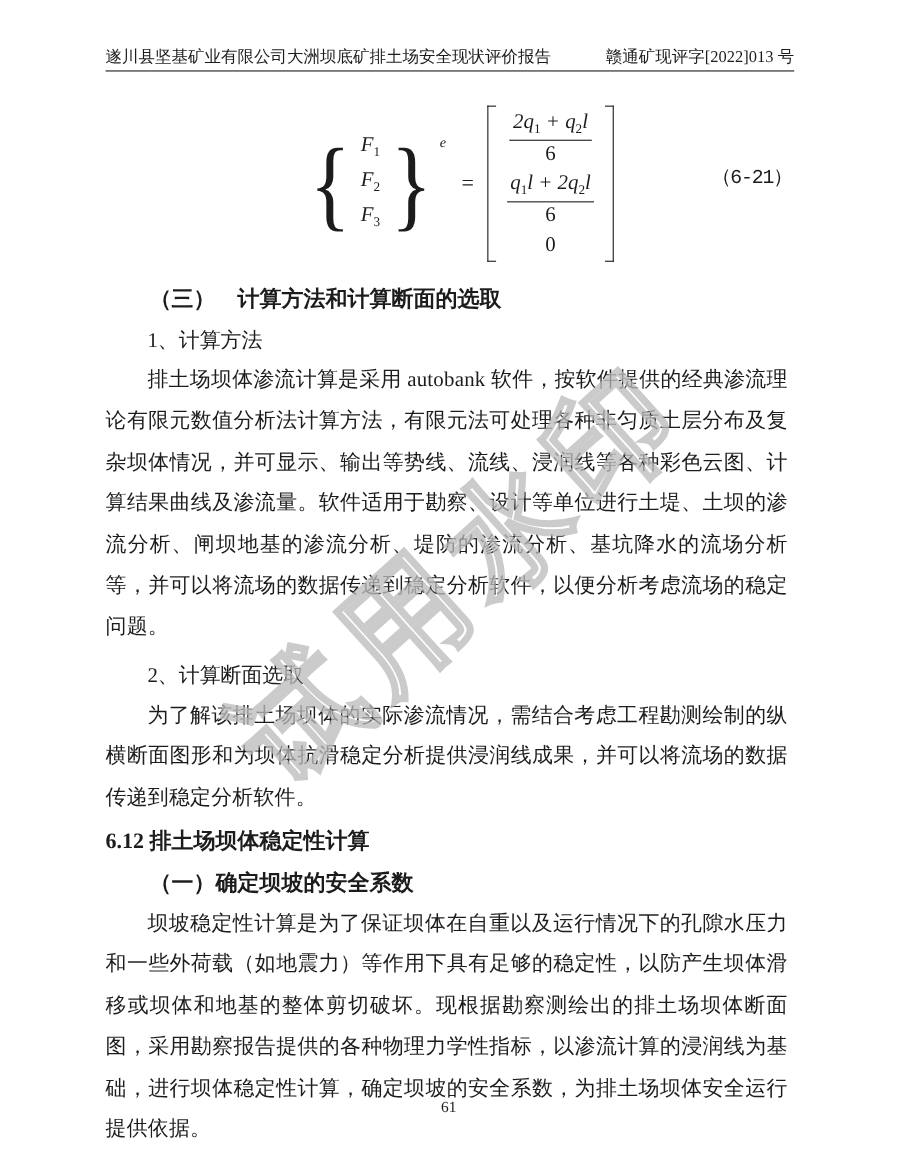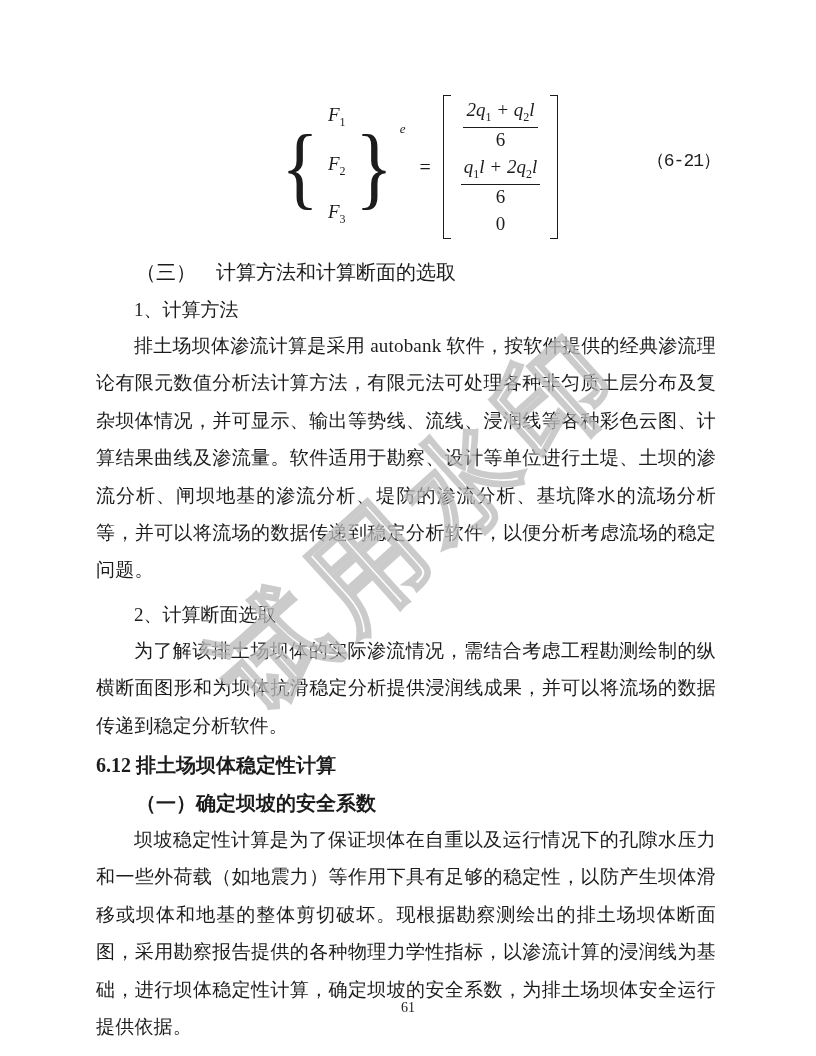--- a/index.html
+++ b/index.html
@@ -55,21 +55,21 @@
   .brace {
     font-size: 92px;
     font-weight: 300;
     line-height: 1;
     transform: scaleX(0.85);
     color: #1c1c1c;
   }
   .lhs-col {
     display: flex;
     flex-direction: column;
-    gap: 20px;
+    gap: 4px;
     font-style: italic;
     font-size: 19px;
     line-height: 22px;
     text-align: center;
   }
   sub, .subsc { font-size: 12px; font-style: normal; }
   .lhs-sup {
     font-style: italic;
     font-size: 13px;
     align-self: flex-start;
@@ -98,21 +98,21 @@
   .eq-tag {
     position: absolute;
     right: 0; top: 54px;
     font-size: 18px;
     font-family: "Liberation Mono", "DejaVu Sans Mono", monospace;
     letter-spacing: -1px;
   }
 
   
   .h-sub {
-    font-weight: normal;
+    font-weight: bold;
     font-size: 20px;
     padding-left: 2em;
     margin: 20px 0 0 0;
     line-height: 24px;
   }
   .h-num {
     font-weight: bold;
     font-size: 20px;
     margin: 8px 0 0 0;
     line-height: 26px;
@@ -167,20 +167,24 @@
     left: 0; right: 0; top: 1000px;
     text-align: center;
     font-size: 14px;
   }
 </style>
 </head>
 <body>
 
 <div class="page">
 
+  <div class="header">
+    <span>遂川县坚基矿业有限公司大洲坝底矿排土场安全现状评价报告</span>
+    <span>赣通矿现评字[2022]013 号</span>
+  </div>
 
   <div class="content">
 
     <div class="formula-block">
       <div class="formula">
         <span class="brace">{</span>
         <span class="lhs-col">
           <span><i>F</i><sub class="subsc">1</sub></span>
           <span><i>F</i><sub class="subsc">2</sub></span>
           <span><i>F</i><sub class="subsc">3</sub></span>

